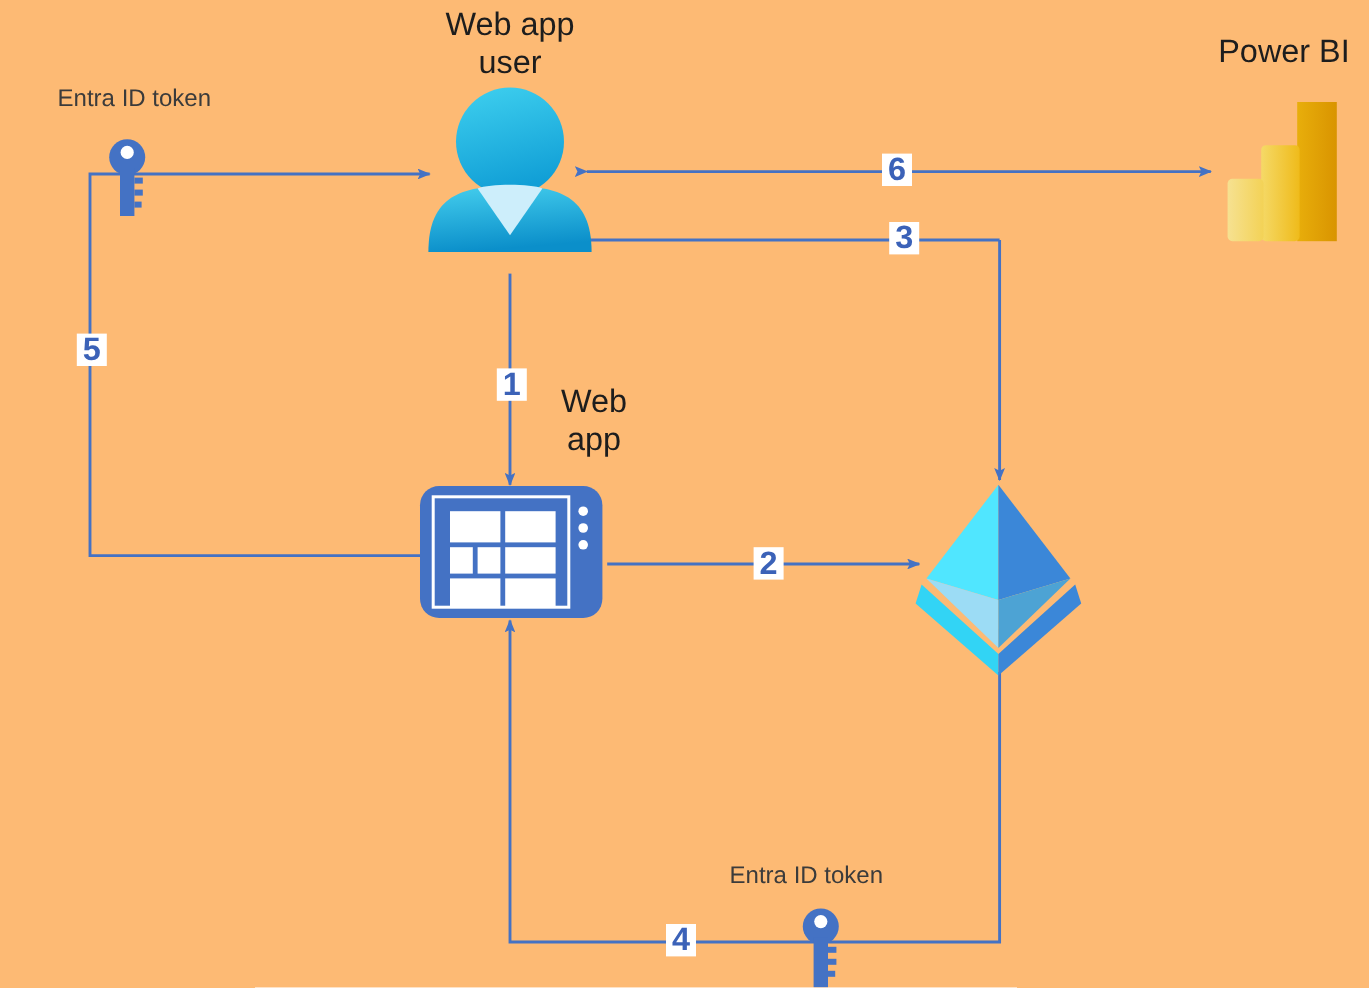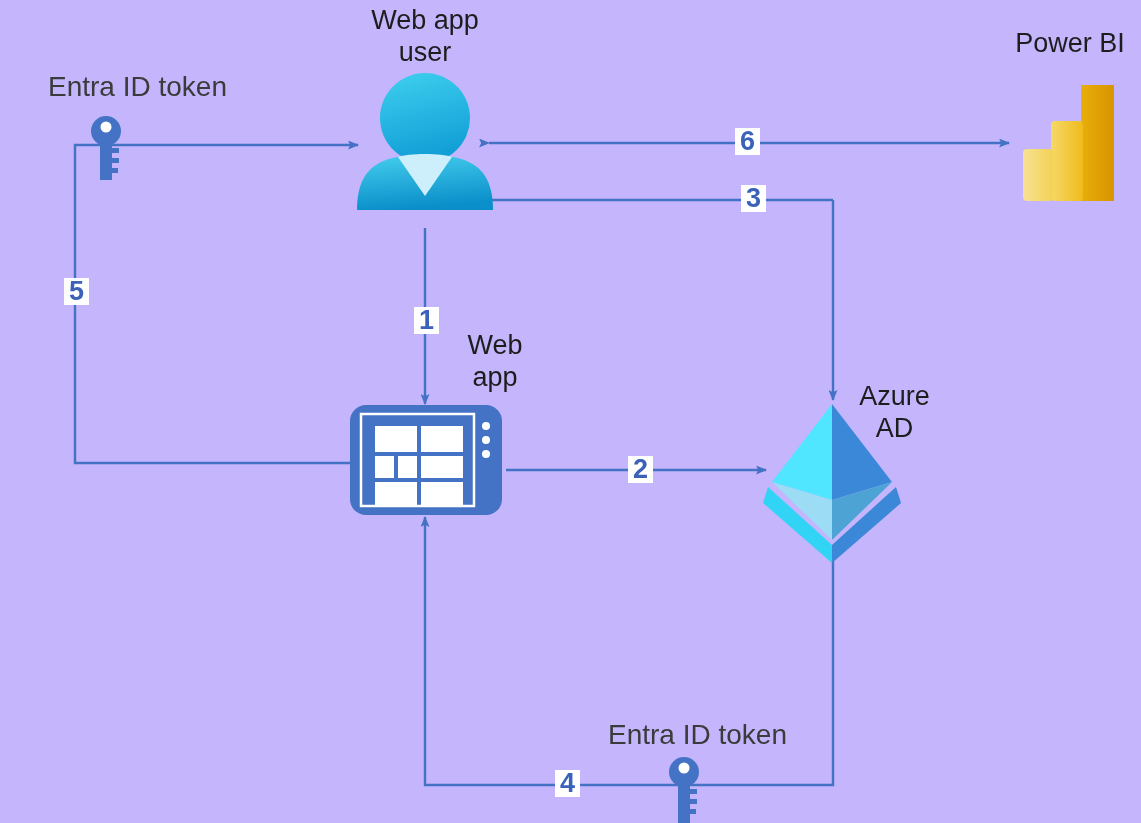--- a/index.html
+++ b/index.html
@@ -8,21 +8,21 @@
     padding: 0;
     background: #ffffff;
   }
   body {
     font-family: "Liberation Sans", sans-serif;
   }
   #diagram-root {
     position: relative;
     width: 1141px;
     height: 823px;
-    background: #c4b5fd;
+    background: #fdba74;
     overflow: hidden;
   }
   #diagram-svg {
     position: absolute;
     top: 0;
     left: 0;
     width: 1141px;
     height: 823px;
     display: block;
   }
@@ -32,21 +32,21 @@
     font-size: 27px;
     color: #1d1d1d;
     line-height: 1.18;
     text-align: center;
     white-space: pre-line;
     letter-spacing: 0px;
   }
   .token-label {
     position: absolute;
     font-family: "Liberation Sans", sans-serif;
-    font-size: 28px;
+    font-size: 20px;
     color: #3b3b3b;
     line-height: 1.2;
     white-space: nowrap;
   }
   .step-number {
     position: absolute;
     font-family: "Liberation Sans", sans-serif;
     font-size: 27px;
     font-weight: bold;
     color: #3b62b8;
@@ -165,25 +165,23 @@
       <rect x="690" y="799" width="7" height="5" fill="#4472c4"></rect>
       <rect x="690" y="809" width="6" height="5" fill="#4472c4"></rect>
     </g>
   </svg>
 
   <div class="node-label" style="left:345px; top:5px; width:160px;">Web app
 user</div>
 
   <div class="node-label" style="left:1000px; top:28px; width:140px;">Power BI</div>
 
-  <div class="node-label" style="left:450px; top:330px; width:90px;text-align:center;">Web
+  <div class="node-label" style="left:450px; top:319px; width:90px;text-align:center;">Web
 app</div>
 
-  <div class="node-label" style="left:847px; top:381px; width:95px;">Azure
-AD</div>
 
   <div class="token-label" style="left:48px; top:70px;">Entra ID token</div>
 
   <div class="token-label" style="left:608px; top:718px;">Entra ID token</div>
 
   <div class="step-number" style="left:414px; top:307px;">1</div>
 
   <div class="step-number" style="left:628px; top:456px;">2</div>
 
   <div class="step-number" style="left:741px; top:185px;">3</div>

